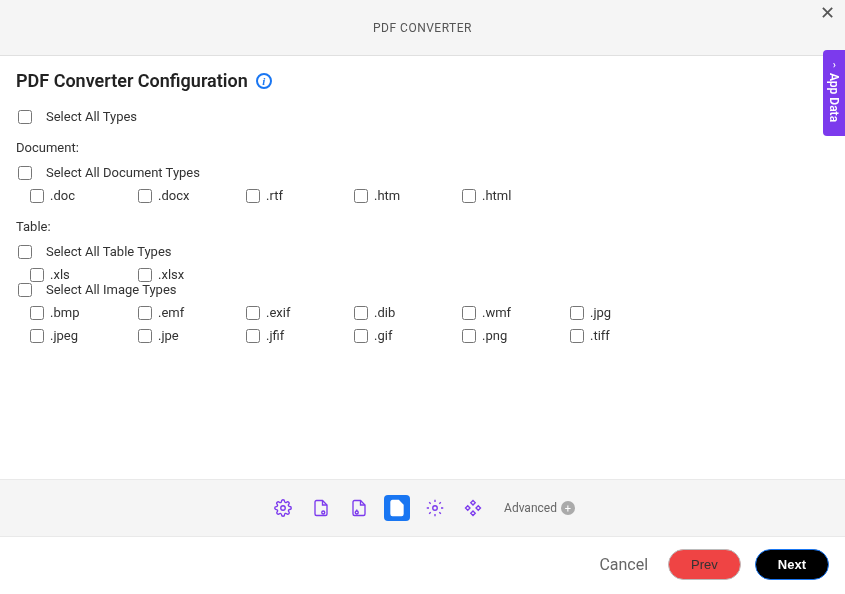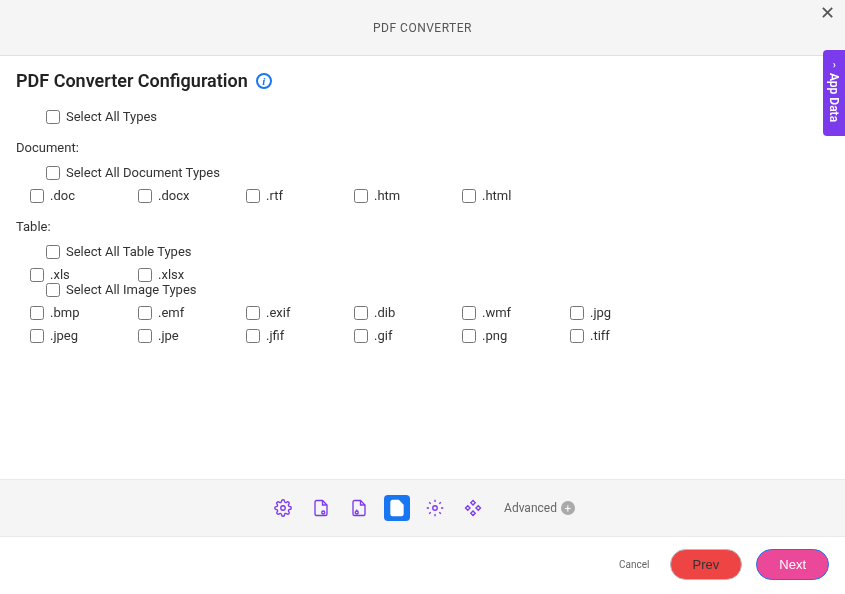--- a/index.html
+++ b/index.html
@@ -56,22 +56,22 @@
       justify-content: center;
       color: #1976f2;
       font-size: 11px;
       font-weight: bold;
       font-family: Georgia, serif;
       font-style: italic;
     }
     .checkbox-row {
       display: flex;
       align-items: center;
-      gap: 6px;
-      margin-left: 30px;
+      gap: 14px;
+      margin-left: 2px;
       margin-bottom: 8px;
     }
     .checkbox-row input[type="checkbox"] {
       width: 14px;
       height: 14px;
       cursor: pointer;
     }
     .checkbox-row label {
       cursor: pointer;
       font-size: 13px;
@@ -186,29 +186,29 @@
     .btn {
       padding: 7px 22px;
       border-radius: 18px;
       font-size: 13px;
       cursor: pointer;
       border: 1px solid #bbb;
       background: #ef4444;
       color: #333;
     }
     .btn.primary {
-      background: #ec4899;
+      background: #000000;
       border-color: #1976f2;
       color: #fff;
-      font-weight: 400;
+      font-weight: 700;
     }
     .cancel-link {
       color: #666;
       cursor: pointer;
-      font-size: 10px;
+      font-size: 16px;
       margin-right: 6px;
     }
   </style>
 </head>
 <body>
 
 <div class="header">
   <span class="header-title">PDF CONVERTER</span>
   <span class="close-btn">✕</span>
 </div>

